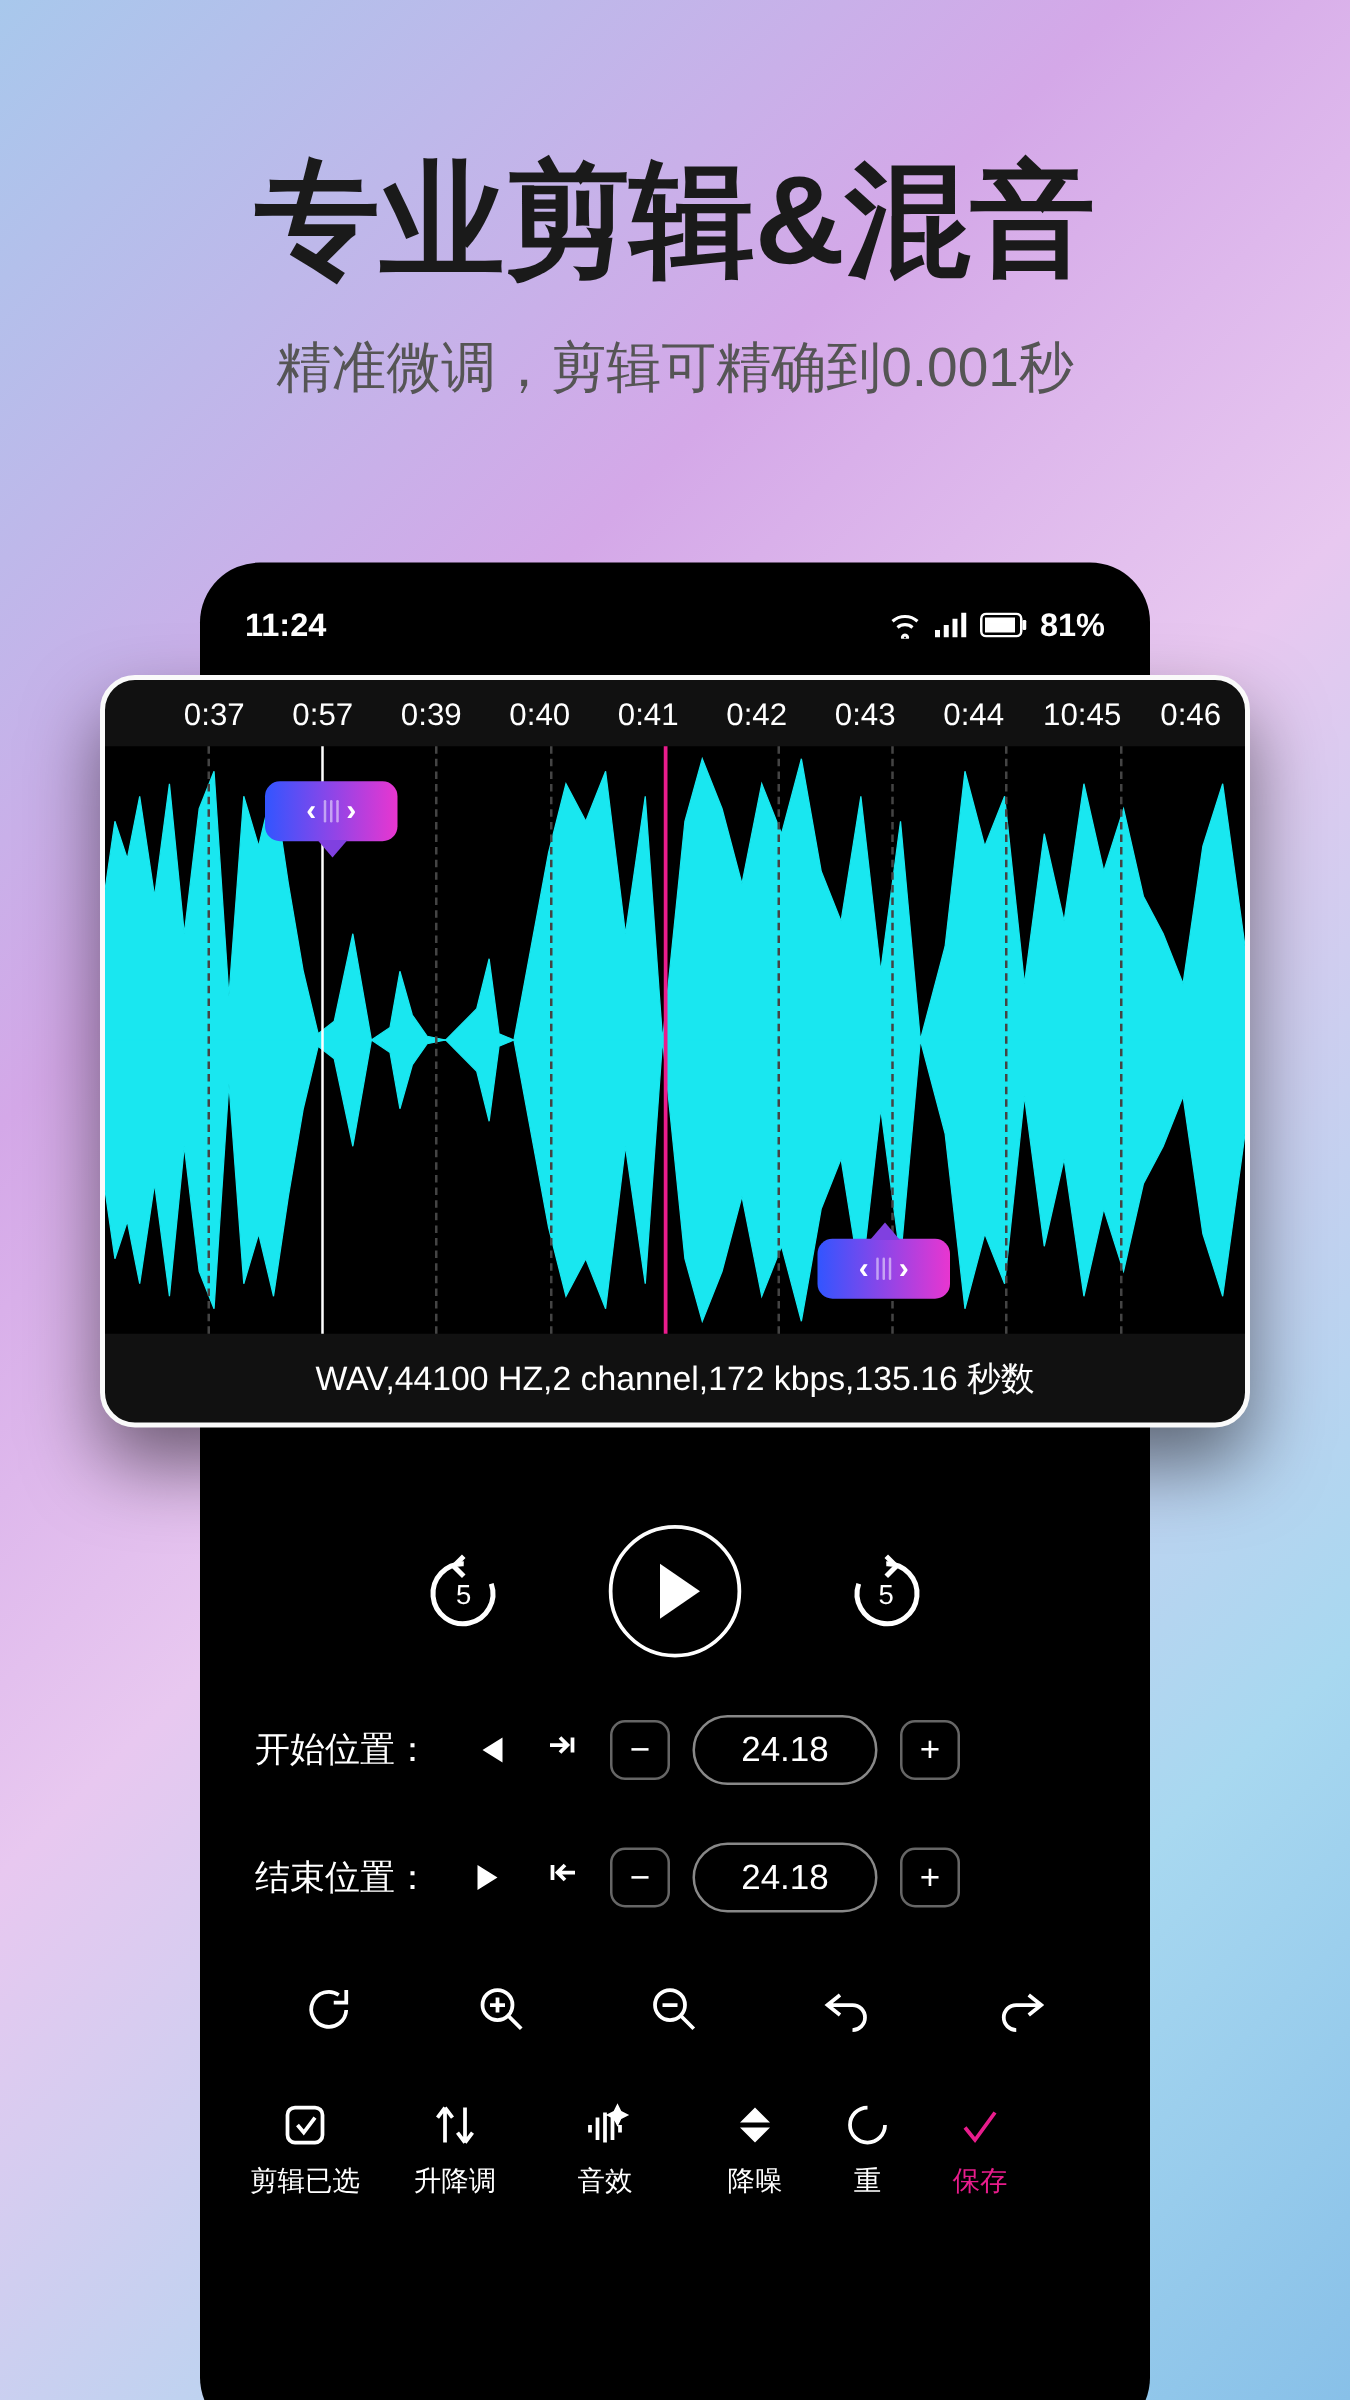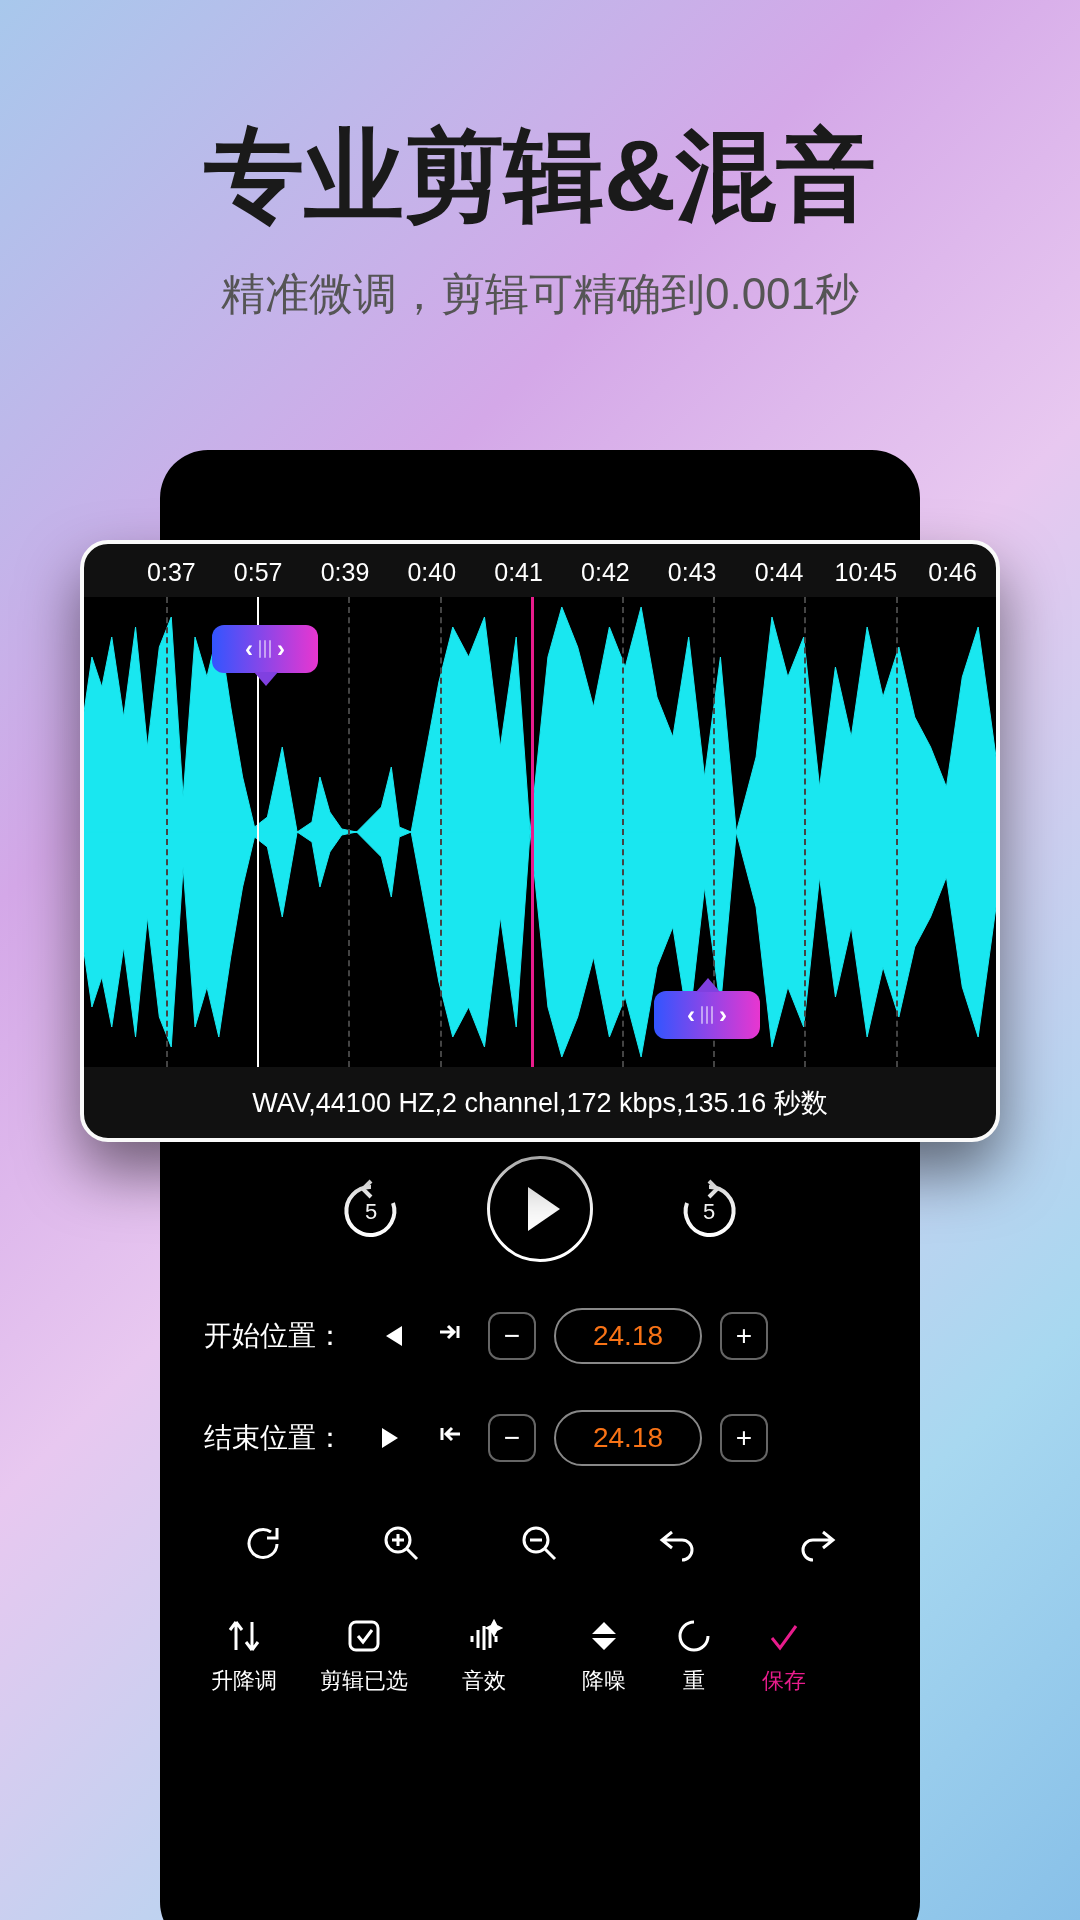--- a/index.html
+++ b/index.html
@@ -69,21 +69,21 @@
 .skip-btn svg { width: 60px; height: 60px; }
 .skip-num { position: absolute; color: #fff; font-size: 22px; top: 26px; }
 .play-btn { width: 106px; height: 106px; border: 3px solid #fff; border-radius: 50%; display: flex; align-items: center; justify-content: center; }
 .play-tri { width: 0; height: 0; border-left: 32px solid #fff; border-top: 22px solid transparent; border-bottom: 22px solid transparent; margin-left: 8px; }
 
 .pos-row { display: flex; align-items: center; padding: 0 20px; margin-top: 46px; gap: 18px; }
 .pos-label { font-size: 28px; color: #fff; min-width: 150px; }
 .pos-icon { width: 40px; height: 40px; display: flex; align-items: center; justify-content: center; color: #fff; }
 .pos-icon svg { width: 32px; height: 32px; }
 .step-btn { width: 48px; height: 48px; border: 2px solid #666; border-radius: 12px; display: flex; align-items: center; justify-content: center; color: #fff; font-size: 28px; }
-.pos-val { width: 148px; height: 56px; border: 2px solid #888; border-radius: 28px; display: flex; align-items: center; justify-content: center; font-size: 28px; color: #f97316; }
+.pos-val { width: 148px; height: 56px; border: 2px solid #888; border-radius: 28px; display: flex; align-items: center; justify-content: center; font-size: 28px; color: #ffffff; }
 
 .zoom-row { display: flex; justify-content: space-around; margin-top: 52px; padding: 0 10px; }
 .zoom-btn { width: 52px; height: 52px; display: flex; align-items: center; justify-content: center; color: #fff; }
 .zoom-btn svg { width: 44px; height: 44px; stroke: #fff; stroke-width: 3; fill: none; }
 
 .toolbar { display: flex; margin-top: 44px; overflow: hidden; }
 .tool-item { flex: 0 0 120px; display: flex; flex-direction: column; align-items: center; gap: 8px; }
 .tool-item.narrow { flex: 0 0 60px; }
 .tool-icon { height: 44px; display: flex; align-items: center; justify-content: center; }
 .tool-icon svg { width: 40px; height: 40px; stroke: #fff; stroke-width: 3; fill: none; }
@@ -91,20 +91,40 @@
 .tool-item.accent .tool-label { color: #e81c8c; }
 .tool-item.accent svg { stroke: #e81c8c; }
 </style>
 </head>
 <body>
 
 <div class="hero-title">专业剪辑&amp;混音</div>
 <div class="hero-subtitle">精准微调，剪辑可精确到0.001秒</div>
 
 <div class="phone">
+  <div class="statusbar">
+    <span>11:24</span>
+    <div class="statusbar-right">
+      <svg width="28" height="22" viewBox="0 0 28 22">
+          <path d="M14 19 a2 2 0 1 0 0.01 0 M8 13 a9 9 0 0 1 12 0 M4 8 a15 15 0 0 1 20 0" stroke="#fff" stroke-width="2.5" fill="none"></path>
+        </svg>
+      <svg width="26" height="20" viewBox="0 0 26 20">
+          <rect x="0" y="14" width="4" height="6" fill="#fff"></rect>
+          <rect x="7" y="10" width="4" height="10" fill="#fff"></rect>
+          <rect x="14" y="5" width="4" height="15" fill="#fff"></rect>
+          <rect x="21" y="0" width="4" height="20" fill="#fff"></rect>
+        </svg>
+      <svg width="38" height="20" viewBox="0 0 38 20">
+          <rect x="1" y="1" width="32" height="18" rx="4" stroke="#fff" stroke-width="2" fill="none"></rect>
+          <rect x="4" y="4" width="24" height="12" fill="#fff"></rect>
+          <rect x="34" y="6" width="3" height="8" rx="1" fill="#fff"></rect>
+        </svg>
+      <span>81%</span>
+    </div>
+  </div>
 
   <div style="height:640px"></div>
 
   <div class="transport">
     <div class="skip-btn">
       <svg viewBox="0 0 60 60">
           <path d="M30 8 A24 24 0 1 0 52 24" stroke="#fff" stroke-width="4" fill="none"></path>
           <path d="M30 2 L22 10 L30 18" stroke="#fff" stroke-width="4" fill="none"></path>
         </svg>
       <span class="skip-num">5</span>
@@ -182,33 +202,33 @@
         <svg viewBox="0 0 44 44">
           <path d="M28 10 l10 8 l-10 8 M38 18 h-20 a10 10 0 0 0 0 20"></path>
         </svg>
       </div>
   </div>
 
   <div class="toolbar">
     <div class="tool-item">
       <div class="tool-icon">
           <svg viewBox="0 0 40 40">
-            <path d="M12 6 v28 M12 6 l-6 8 M12 6 l6 8 M28 34 v-28 M28 34 l-6-8 M28 34 l6-8"></path>
-          </svg>
-        </div>
-      <span class="tool-label">升降调</span>
-    </div>
-    <div class="tool-item">
-      <div class="tool-icon">
-          <svg viewBox="0 0 40 40">
             <rect x="6" y="6" width="28" height="28" rx="6"></rect>
             <path d="M14 20 l5 6 l9-12"></path>
           </svg>
         </div>
       <span class="tool-label">剪辑已选</span>
+    </div>
+    <div class="tool-item">
+      <div class="tool-icon">
+          <svg viewBox="0 0 40 40">
+            <path d="M12 6 v28 M12 6 l-6 8 M12 6 l6 8 M28 34 v-28 M28 34 l-6-8 M28 34 l6-8"></path>
+          </svg>
+        </div>
+      <span class="tool-label">升降调</span>
     </div>
     <div class="tool-item">
       <div class="tool-icon">
           <svg viewBox="0 0 40 40">
             <path d="M8 20 v6 M14 14 v18 M20 10 v24 M26 14 v18 M32 20 v6 M30 6 l2 4 l4 2 l-4 2 l-2 4 l-2-4 l-4-2 l4-2 z" fill="#fff"></path>
           </svg>
         </div>
       <span class="tool-label">音效</span>
     </div>
     <div class="tool-item">

